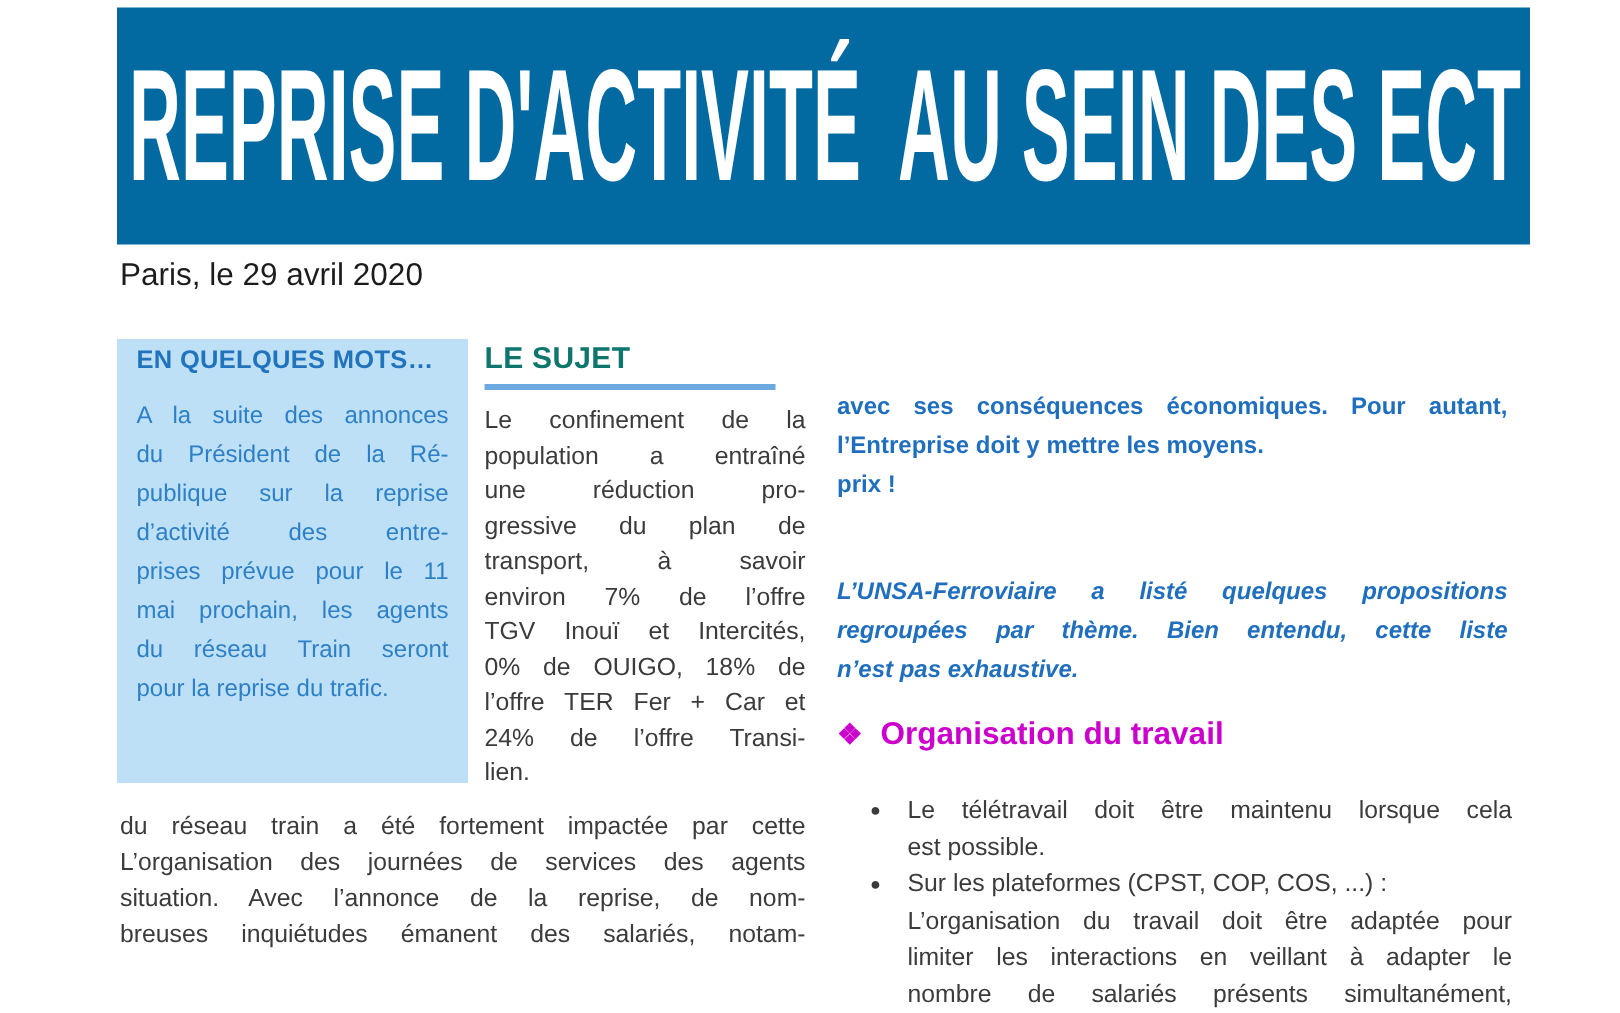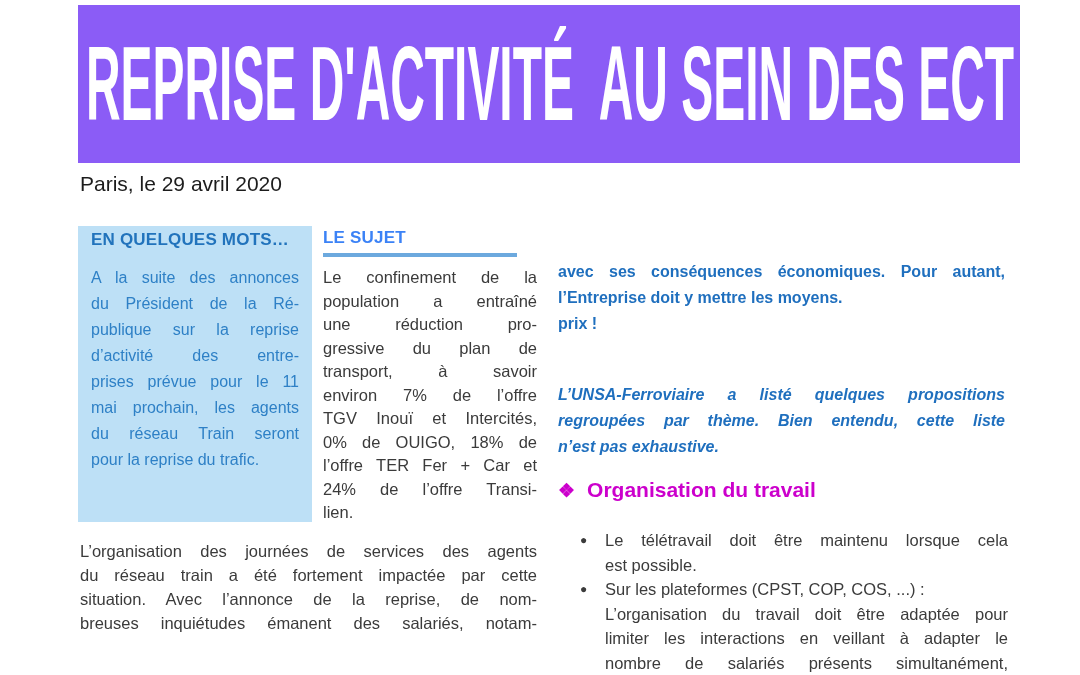--- a/index.html
+++ b/index.html
@@ -3,21 +3,21 @@
 <meta charset="utf-8">
 <style>
   html,body{margin:0;padding:0;background:#ffffff;}
   .page{
     position:relative;width:1080px;height:675px;background:#ffffff;overflow:hidden;
     font-family:"Liberation Sans", sans-serif;
   }
   .abs{position:absolute;}
 
   
-  .banner{left:78px;top:5px;width:942px;height:158px;background:#8b5cf6;}
+  .banner{left:78px;top:5px;width:942px;height:158px;background:#0369a1;}
   .banner svg{display:block;width:942px;height:158px;}
   .banner text{
     fill:#ffffff;font-family:"Liberation Sans", sans-serif;font-weight:700;
   }
 
   .date-line{left:80px;top:172px;font-size:21px;font-weight:400;color:#1c1c1c;}
 
   
   .ln{white-space:normal;}
   .ln.j{text-align:justify;text-align-last:justify;-moz-text-align-last:justify;}
@@ -25,21 +25,21 @@
   
   .summary-box{
     left:78px;top:226px;width:234px;height:296px;background:#BDE0F6;
     padding:4px 13px;box-sizing:border-box;
   }
   .box-heading{font-size:17px;font-weight:700;color:#2173BC;margin-bottom:15px;letter-spacing:.2px;}
   .box-body{font-size:16px;line-height:26px;color:#2E80C6;}
 
   
   .subject-col{left:323px;top:228px;width:214px;}
-  .col-heading{font-size:17px;font-weight:700;color:#3b82f6;letter-spacing:.2px;}
+  .col-heading{font-size:20px;font-weight:700;color:#0f766e;letter-spacing:.2px;}
   .subject-rule{margin-top:5px;width:194px;height:4px;background:#6CA9DE;}
   .subject-body{margin-top:9px;font-size:16.5px;line-height:23.5px;color:#3b3b3b;}
 
   
   .intro-para{left:80px;top:539px;width:457px;font-size:16.5px;line-height:24px;color:#3b3b3b;}
 
   
   .emph{left:558px;width:447px;font-size:16px;font-weight:700;color:#1F6FBE;line-height:26px;}
   .emph1{top:259px;}
   .emph2{top:382px;font-style:italic;}
@@ -88,22 +88,22 @@
         <div class="ln j">environ 7% de l’offre</div>
         <div class="ln j">TGV Inouï et Intercités,</div>
         <div class="ln j">0% de OUIGO, 18% de</div>
         <div class="ln j">l’offre TER Fer + Car et</div>
         <div class="ln j">24% de l’offre Transi-</div>
         <div class="ln">lien.</div>
       </div>
   </div>
 
   <div class="abs intro-para">
+      <div class="ln j">du réseau train a été fortement impactée par cette</div>
       <div class="ln j">L’organisation des journées de services des agents</div>
-      <div class="ln j">du réseau train a été fortement impactée par cette</div>
       <div class="ln j">situation. Avec l’annonce de la reprise, de nom-</div>
       <div class="ln j">breuses inquiétudes émanent des salariés, notam-</div>
     </div>
 
   <div class="abs emph emph1">
       <div class="ln j">avec ses conséquences économiques. Pour autant,</div>
       <div class="ln">l’Entreprise doit y mettre les moyens.</div>
       <div class="ln">prix !</div>
     </div>
 

